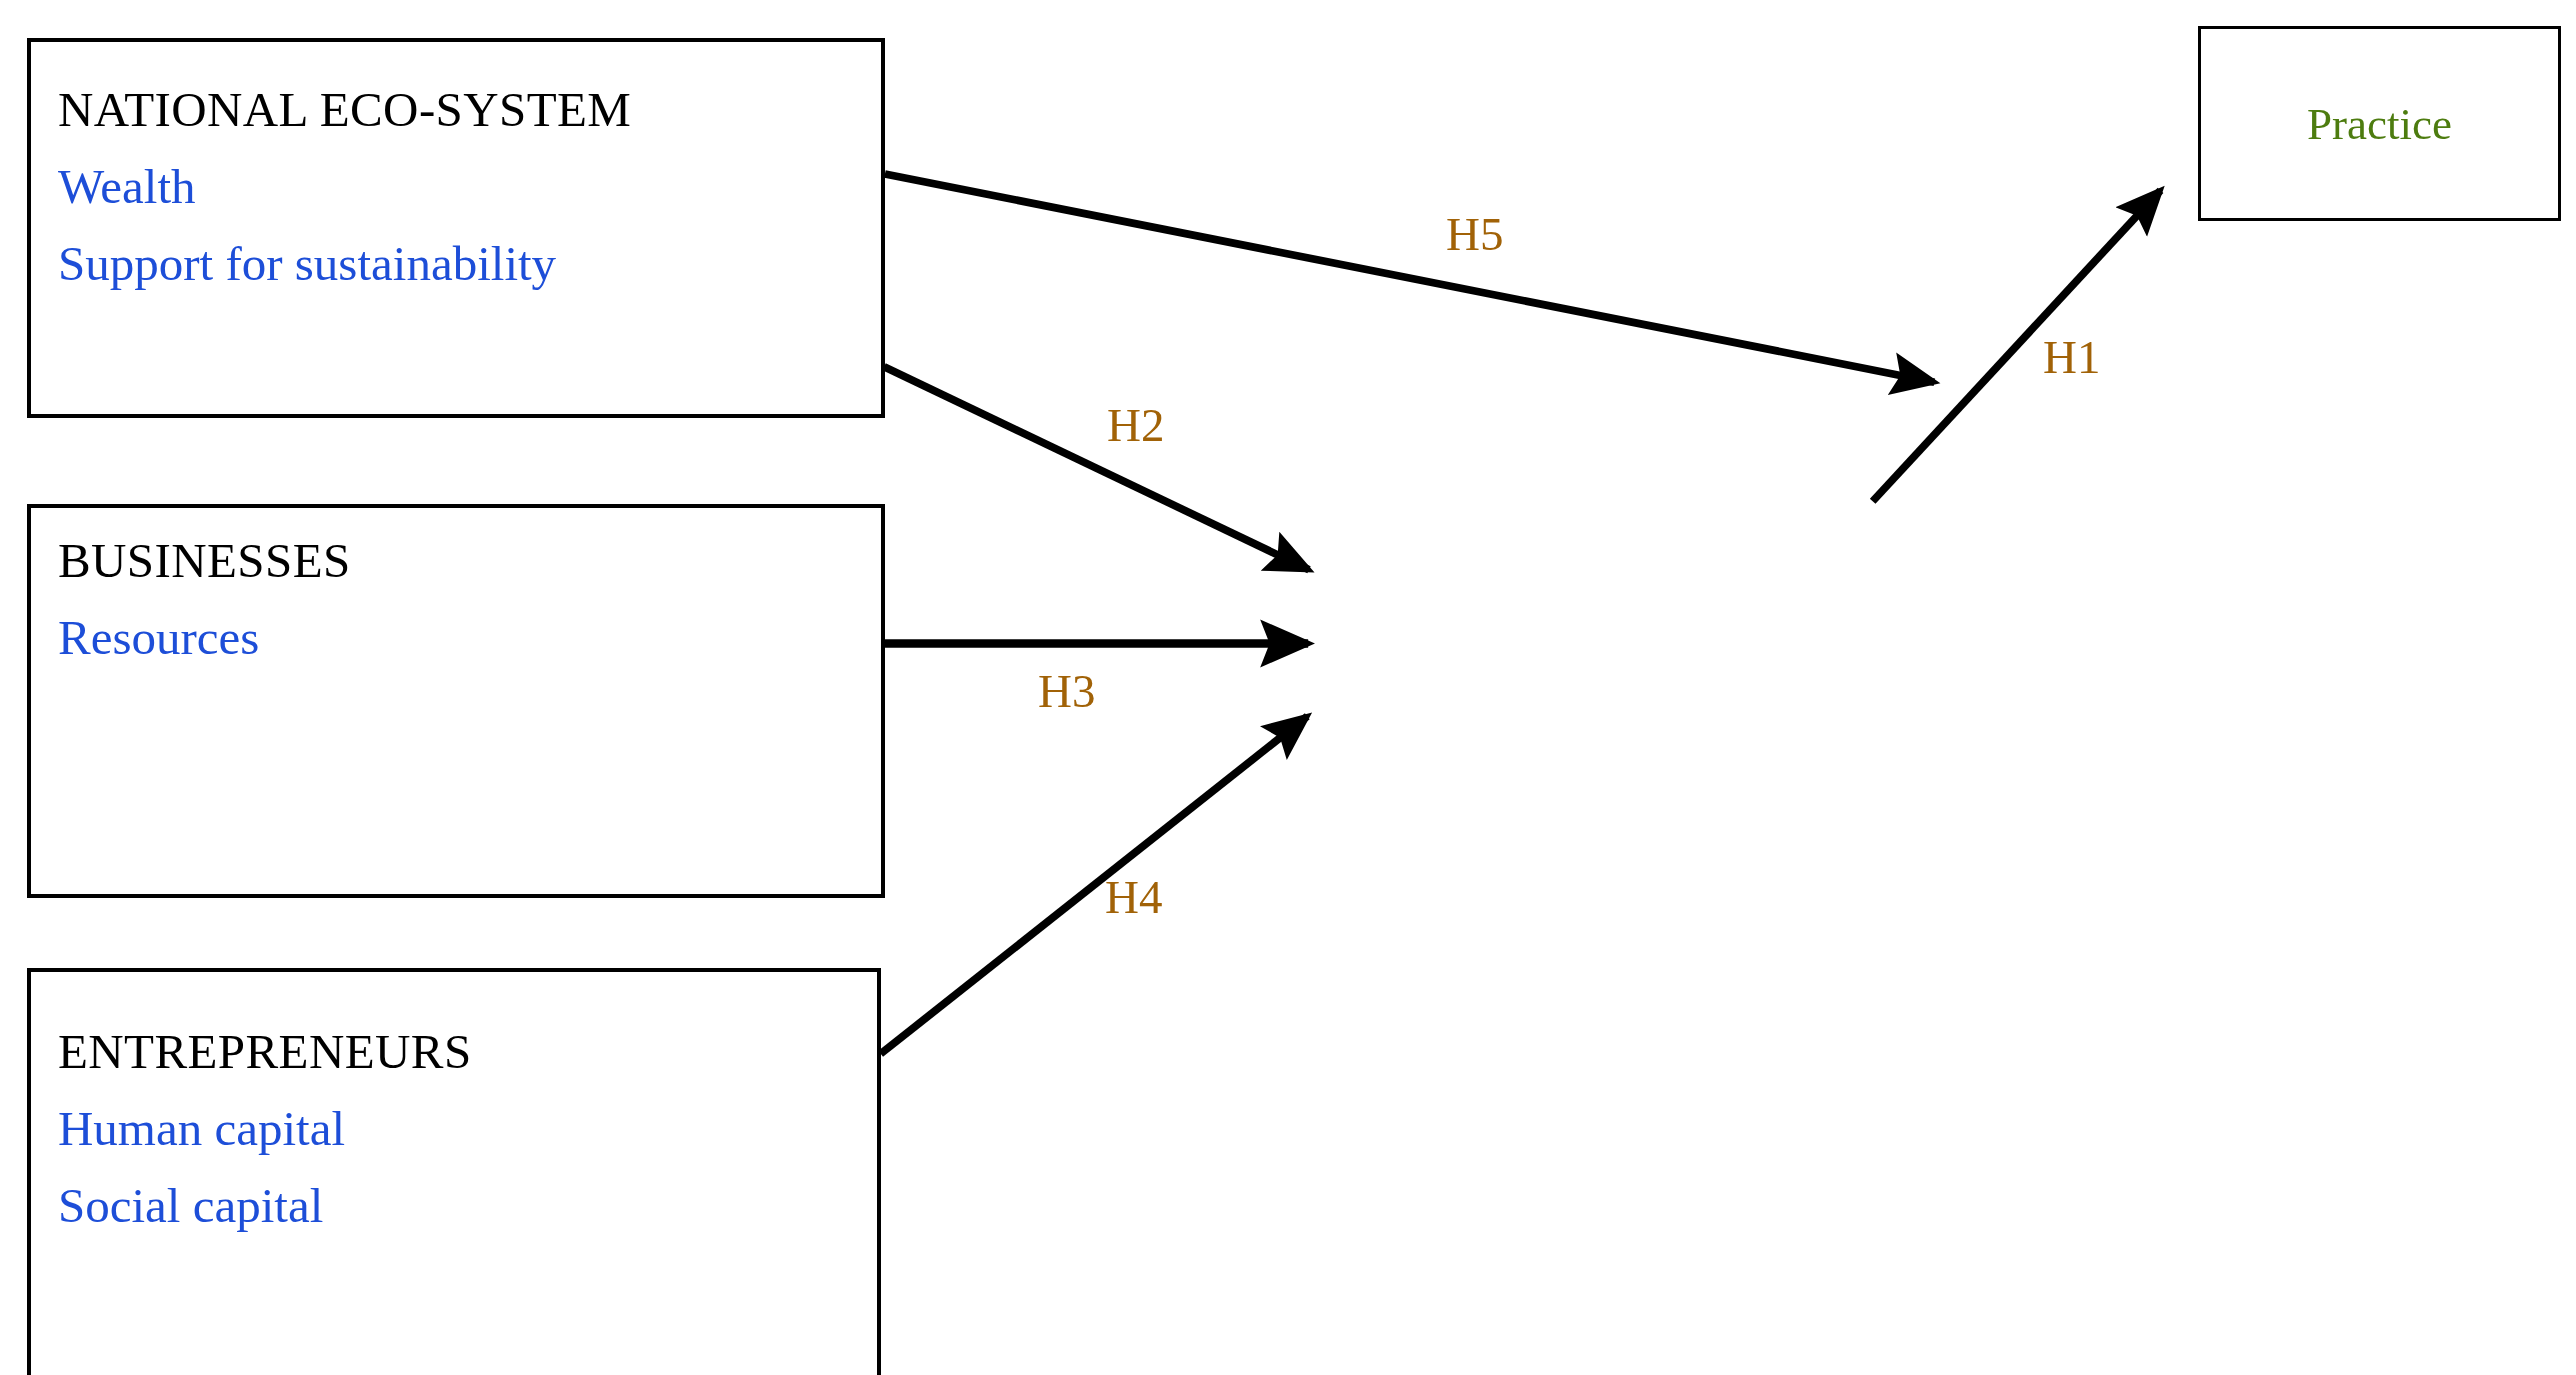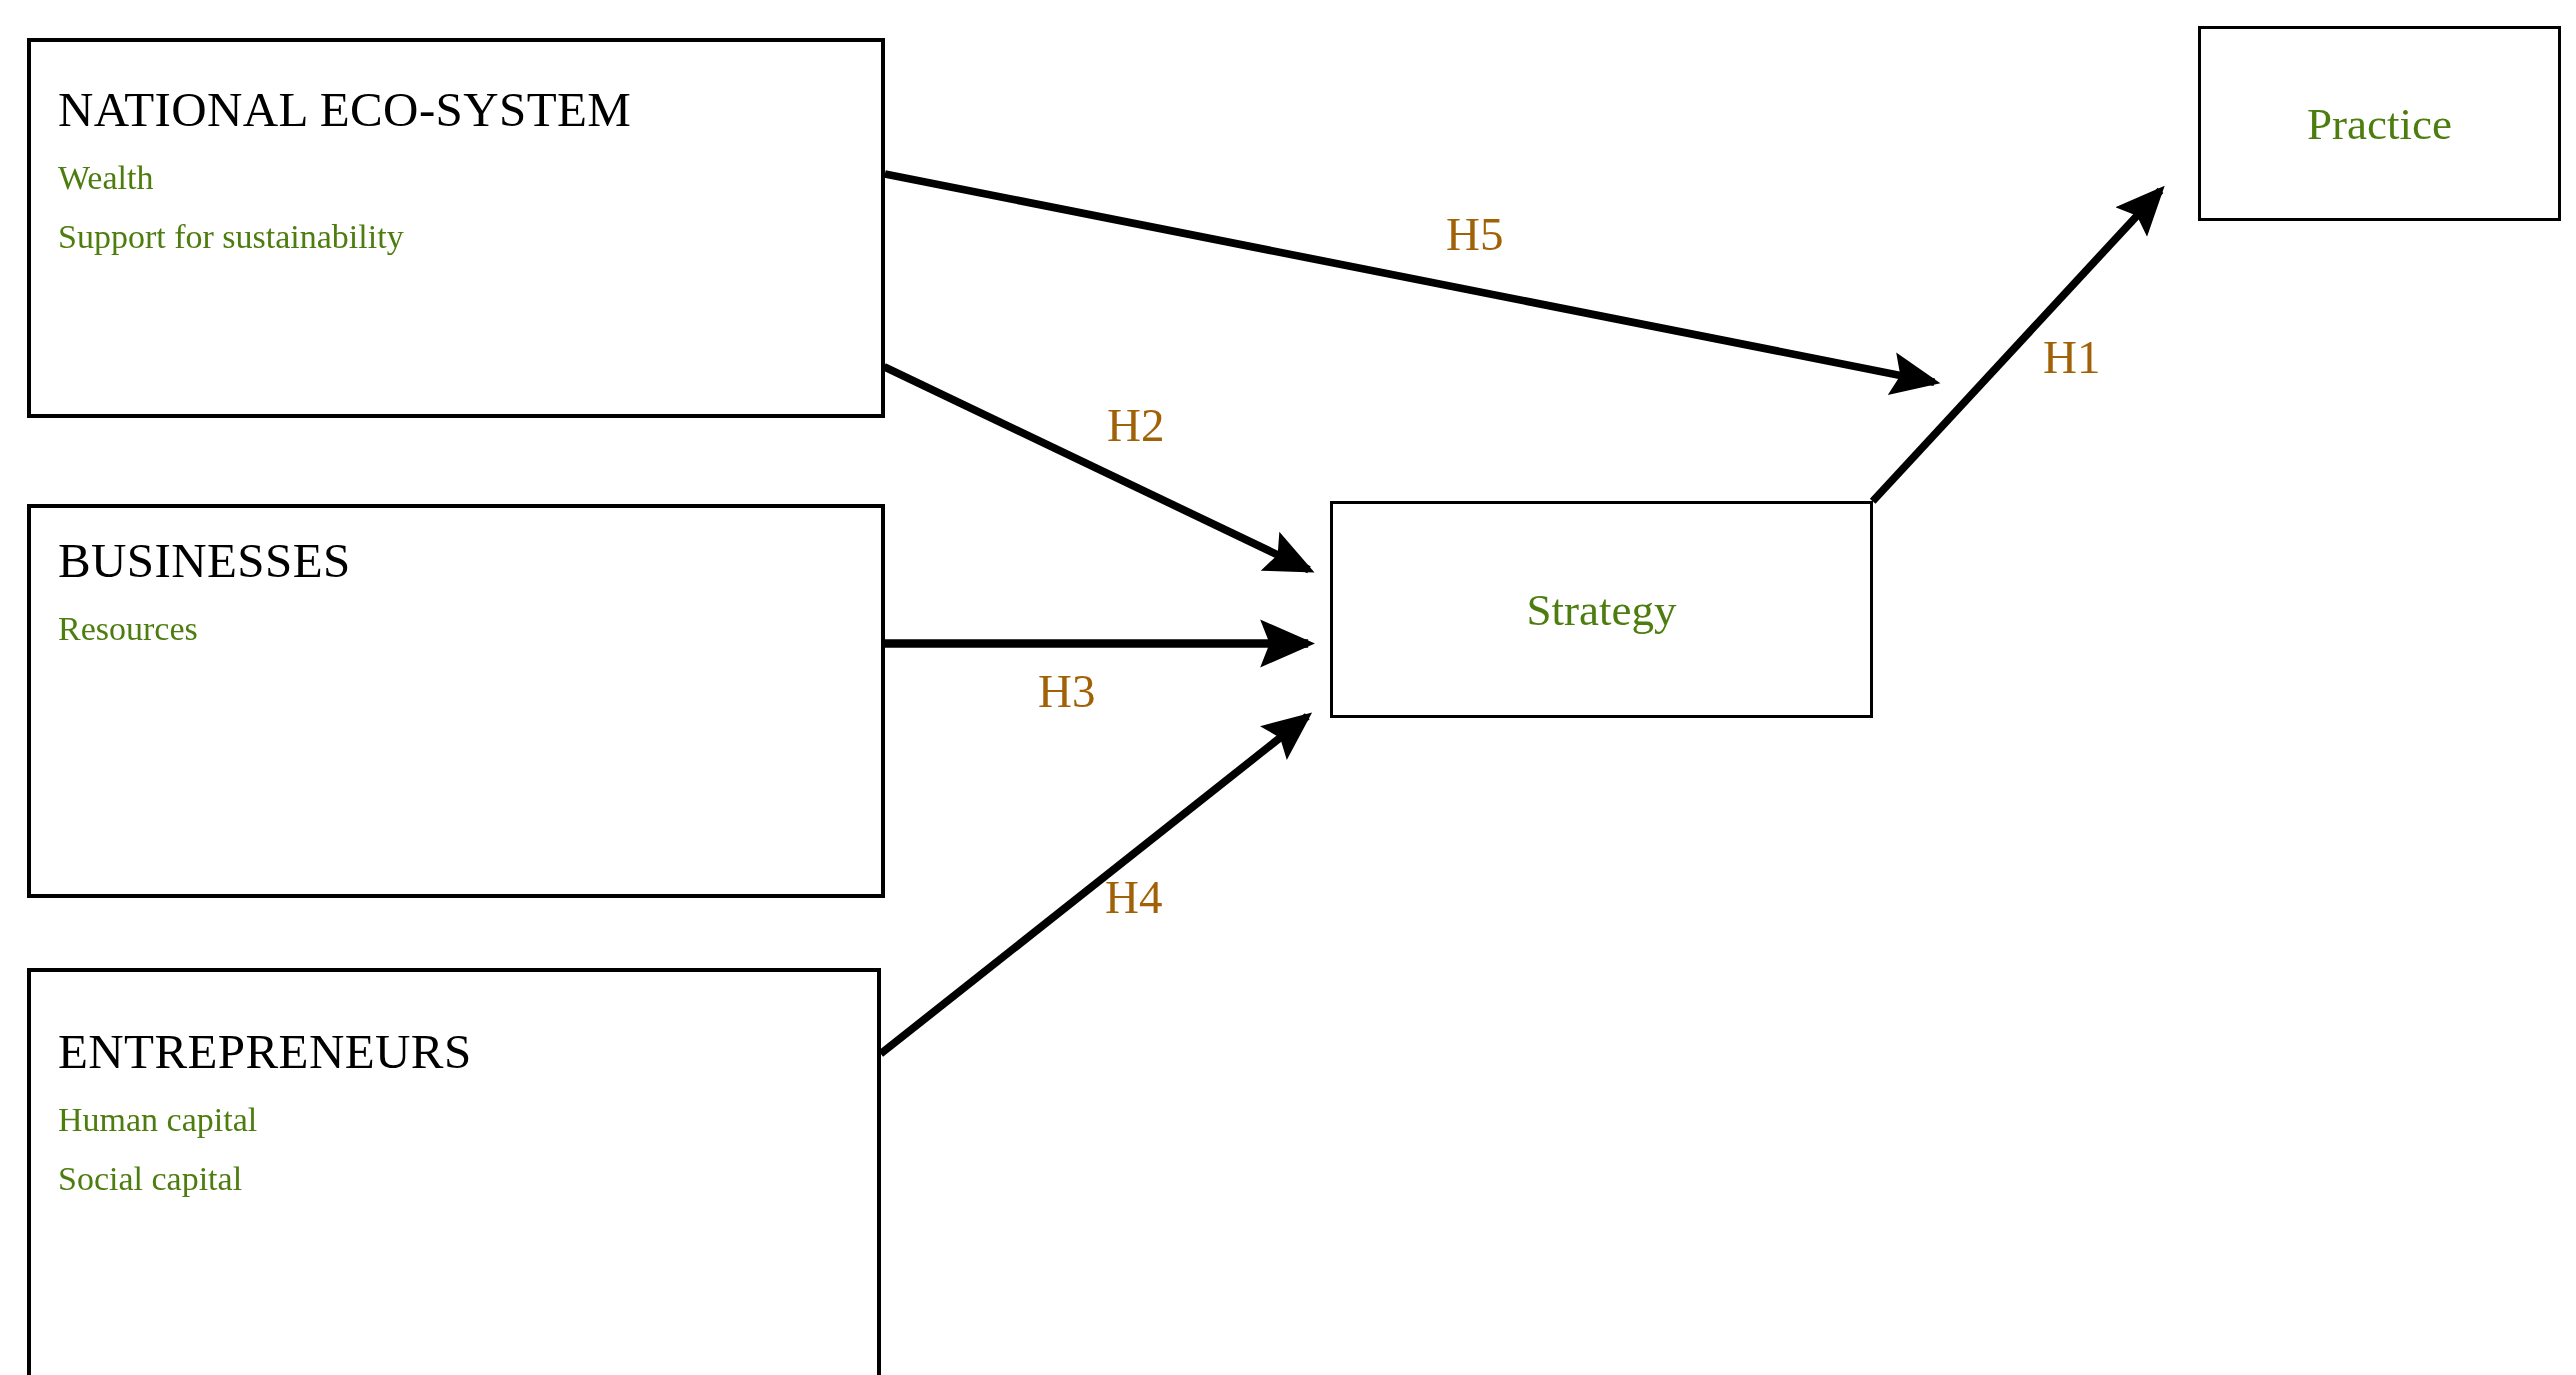--- a/index.html
+++ b/index.html
@@ -28,23 +28,23 @@
     padding: 39px 0 0 27.4px;
   }
   .construct-title {
     font-size: 49px;
     line-height: 1.18;
     color: #000000;
     letter-spacing: 0.4px;
     white-space: nowrap;
   }
   .construct-item {
-    font-size: 34px;
+    font-size: 49px;
     line-height: 1.18;
-    color: #4d7c0f;
+    color: #1d4ed8;
     margin-top: 19px;
     white-space: nowrap;
   }
   .node-box.centered {
     display: flex;
     align-items: center;
     justify-content: center;
   }
   .centered-label {
     font-size: 45px;
@@ -99,23 +99,20 @@
     <div class="construct-title">BUSINESSES</div>
     <div class="construct-item">Resources</div>
   </div>
 
   <div class="node-box construct" style="left:26.6px; top:968px; width:854px; height:416px; padding-top:51px;">
     <div class="construct-title">ENTREPRENEURS</div>
     <div class="construct-item">Human capital</div>
     <div class="construct-item">Social capital</div>
   </div>
 
-  <div class="node-box centered" style="left:1330px; top:501px; width:543px; height:217px; border-width:3.4px;">
-    <div class="centered-label">Strategy</div>
-  </div>
 
   <div class="node-box centered" style="left:2198px; top:26px; width:363px; height:195px; border-width:3.4px;">
     <div class="centered-label">Practice</div>
   </div>
 
   <div class="edge-label" style="left:1446px; top:207px;">H5</div>
 
   <div class="edge-label" style="left:1107px; top:398px;">H2</div>
 
   <div class="edge-label" style="left:1038px; top:664px;">H3</div>

